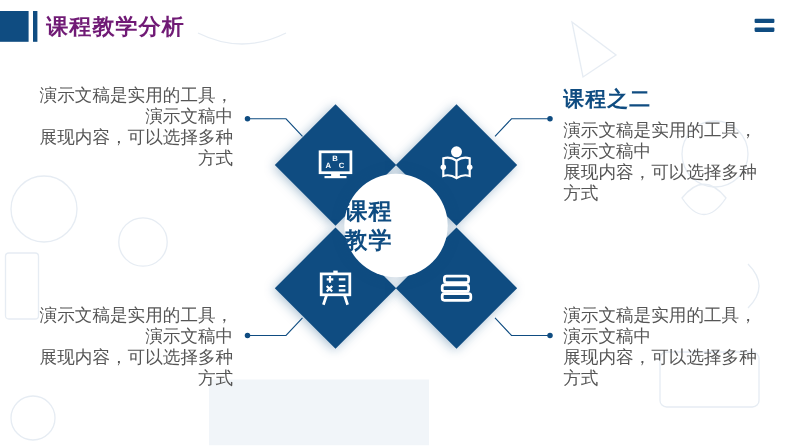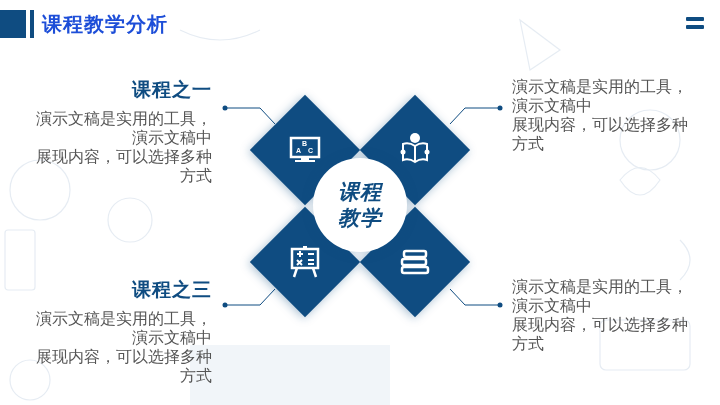--- a/index.html
+++ b/index.html
@@ -5,33 +5,33 @@
   html, body { margin:0; padding:0; }
   body {
     width:720px; height:405px; position:relative; overflow:hidden;
     background:#ffffff;
     font-family:"DejaVu Sans","Liberation Sans",sans-serif;
   }
   .bg-deco { position:absolute; inset:0; pointer-events:none; }
   .title-bar { position:absolute; left:0; top:10px; height:28px; display:flex; align-items:center; }
   .title-block { width:26px; height:28px; background:#0f4c81; }
   .title-thin { width:4px; height:28px; background:#0f4c81; margin-left:4px; }
-  .title-text { margin-left:8px; font-size:20px; font-weight:bold; color:#1d4ed8; letter-spacing:1px; }
+  .title-text { margin-left:8px; font-size:20px; font-weight:bold; color:#701a75; letter-spacing:1px; }
   .menu-icon { position:absolute; left:686px; top:17px; width:18px; height:14px; }
   .menu-icon span { display:block; height:4px; background:#0f4c81; border-radius:1px; margin-bottom:4px; }
 
   .diamond {
     position:absolute; width:78px; height:78px; background:#0f4c81;
     transform:rotate(45deg);
     box-shadow:0 2px 10px rgba(15,76,129,0.35);
   }
   .center-circle {
     position:absolute; left:313px; top:158px; width:94px; height:94px; border-radius:50%;
     background:#ffffff; box-shadow:0 0 12px rgba(15,76,129,0.25);
-    display:flex; flex-direction:column; align-items:center; justify-content:center;font-style:italic;
+    display:flex; flex-direction:column; justify-content:center;
   }
   .center-circle span { font-size:21px; font-weight:bold; color:#0f4c81; line-height:26px; letter-spacing:1px; }
   .icon { position:absolute; width:36px; height:36px; }
 
   .block { position:absolute; width:180px; }
   .block .h { font-size:19px; font-weight:bold; color:#0f4c81; letter-spacing:1px; margin-bottom:6px; }
   .block .p { font-size:16px; color:#555; line-height:19px; }
   .block.left { text-align:right; }
   .block.right { text-align:left; }
   .connector { position:absolute; }
@@ -115,29 +115,28 @@
 <svg class="connector" style="left:220px; top:285px;" width="60" height="30">
   <circle cx="5" cy="20" r="2.5" fill="#0f4c81"></circle>
   <polyline points="5,20 40,20 55,4" fill="none" stroke="#0f4c81" stroke-width="1"></polyline>
 </svg>
 <svg class="connector" style="left:445px; top:285px;" width="60" height="30">
   <circle cx="55" cy="20" r="2.5" fill="#0f4c81"></circle>
   <polyline points="55,20 20,20 5,4" fill="none" stroke="#0f4c81" stroke-width="1"></polyline>
 </svg>
 
 <div class="block left" style="left:32px; top:77px;">
-  <div class="h">课程之一</div>
   <div class="p">演示文稿是实用的工具，演示文稿中</div>
   <div class="p">展现内容，可以选择多种方式</div>
 </div>
 <div class="block right" style="left:512px; top:77px;">
+  <div class="h">课程之二</div>
   <div class="p">演示文稿是实用的工具，演示文稿中</div>
   <div class="p">展现内容，可以选择多种方式</div>
 </div>
 <div class="block left" style="left:32px; top:277px;">
-  <div class="h">课程之三</div>
   <div class="p">演示文稿是实用的工具，演示文稿中</div>
   <div class="p">展现内容，可以选择多种方式</div>
 </div>
 <div class="block right" style="left:512px; top:277px;">
   <div class="p">演示文稿是实用的工具，演示文稿中</div>
   <div class="p">展现内容，可以选择多种方式</div>
 </div>
 
 </body></html>

